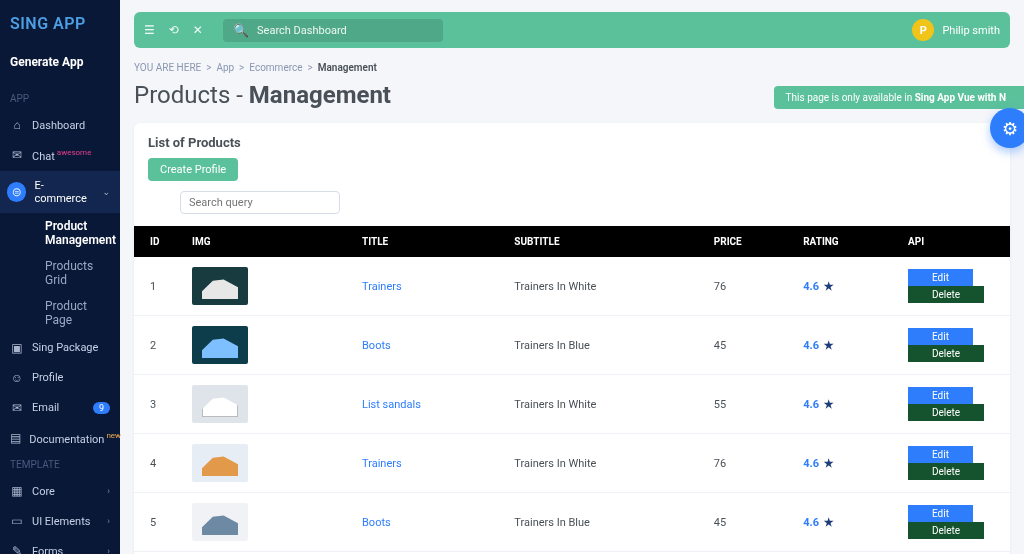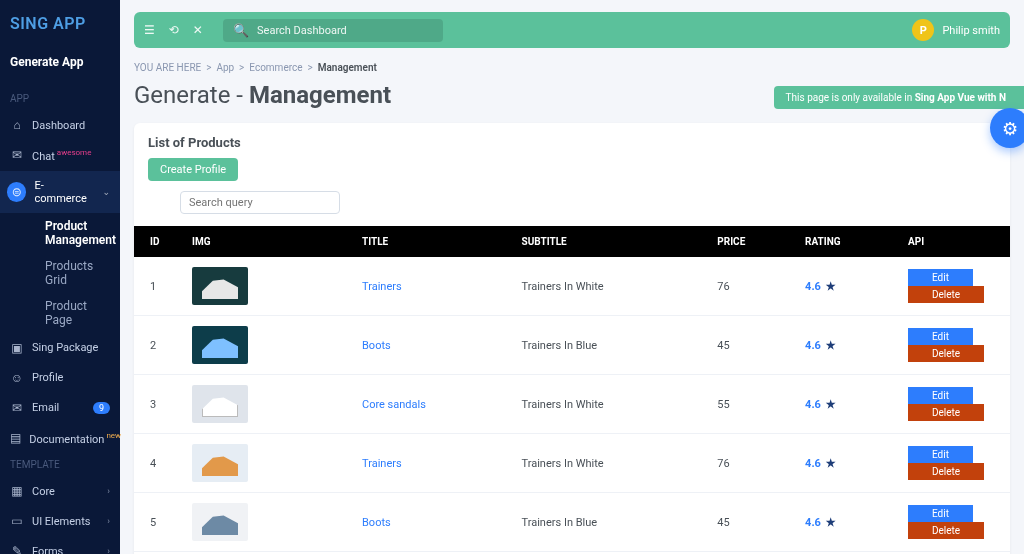--- a/index.html
+++ b/index.html
@@ -65,21 +65,21 @@
   .thumb.t3 .shoe { background: #fff; border: 1px solid #bbb; }
   .thumb.t4 { background: #e6edf4; }
   .thumb.t4 .shoe { background: #e2994a; }
   .thumb.t5 { background: #f0f2f5; }
   .thumb.t5 .shoe { background: #6d8aa5; }
   .link { color: #2d7dfd; cursor: pointer; }
   .rating { color: #2d7dfd; font-weight: 700; }
   .rating .star { color: #1e3d78; margin-left: 2px; }
   .btn-sm { font-size: 10px; color: #fff; border: none; border-radius: 0; padding: 3px 24px; cursor: pointer; margin-right: 8px; }
   .btn-edit { background: #2d7dfd; }
-  .btn-del { background: #c2410c; }
+  .btn-del { background: #14532d; }
 </style>
 </head>
 <body>
 
 <div class="app">
 
   <aside class="sidebar">
     <div class="brand">SING APP</div>
     <div class="generate">Generate App</div>
 
@@ -172,21 +172,21 @@
     <div class="content">
 
       <div class="breadcrumb">
         <span>YOU ARE HERE</span> &nbsp;&gt;&nbsp;
         <span>App</span> &nbsp;&gt;&nbsp;
         <span>Ecommerce</span> &nbsp;&gt;&nbsp;
         <span class="active">Management</span>
       </div>
 
       <h1 class="page-title">
-        <span>Generate - </span><span class="bold">Management</span>
+        <span>Products - </span><span class="bold">Management</span>
       </h1>
 
       <div class="notice">
         <span>This page is only available in </span><b>Sing App Vue with N</b>
       </div>
       <div class="fab">
         <span>⚙</span>
       </div>
 
       <div class="panel">
@@ -235,21 +235,21 @@
                 <td><span class="rating">4.6 <span class="star">★</span></span></td>
                 <td class="col-api"><button class="btn-sm btn-edit">Edit</button><button class="btn-sm btn-del">Delete</button></td>
               </tr>
               <tr>
                 <td class="col-id">3</td>
                 <td class="col-img">
                   <div class="thumb t3">
                     <div class="shoe"></div>
                   </div>
                 </td>
-                <td><span class="link">Core sandals</span></td>
+                <td><span class="link">List sandals</span></td>
                 <td>Trainers In White</td>
                 <td>55</td>
                 <td><span class="rating">4.6 <span class="star">★</span></span></td>
                 <td class="col-api"><button class="btn-sm btn-edit">Edit</button><button class="btn-sm btn-del">Delete</button></td>
               </tr>
               <tr>
                 <td class="col-id">4</td>
                 <td class="col-img">
                   <div class="thumb t4">
                     <div class="shoe"></div>

